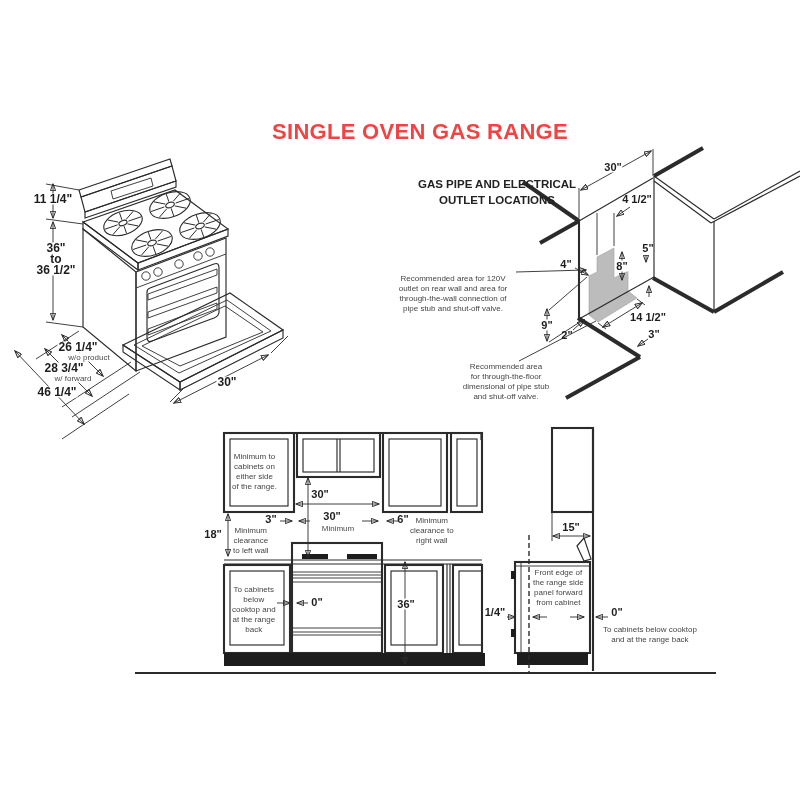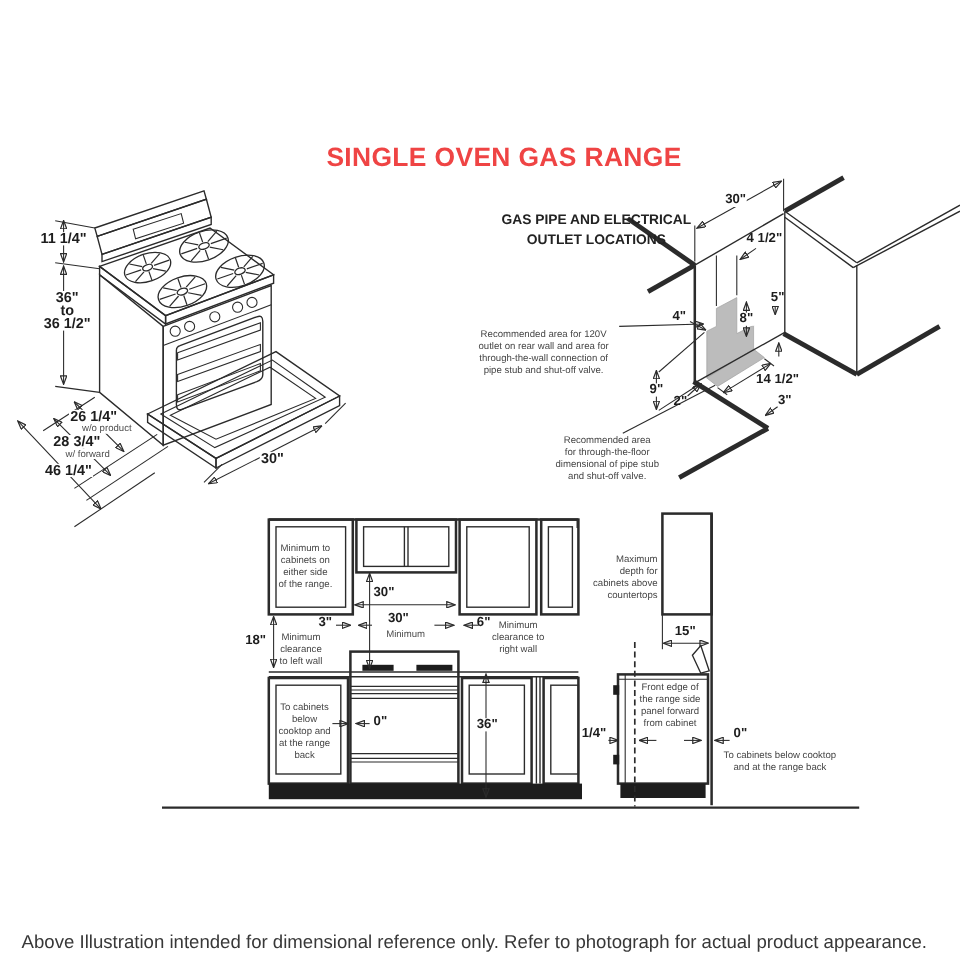--- a/index.html
+++ b/index.html
@@ -282,26 +282,21 @@
 right wall</div>
 <div class="lbl note tl" style="left:232px;top:585px">To cabinets
 below
 cooktop and
 at the range
 back</div>
 
 <div class="lbl dim" style="left:571px;top:527px;background:transparent">15"</div>
 <div class="lbl dim" style="left:495px;top:612px;background:transparent">1/4"</div>
 <div class="lbl dim" style="left:617px;top:612px;background:transparent">0"</div>
-<div class="lbl note tr" style="left:462px;top:461px;width:86px">Maximum
-depth for
-cabinets above
-countertops</div>
 <div class="lbl note tl" style="left:533px;top:568px">Front edge of
 the range side
 panel forward
 from cabinet</div>
 <div class="lbl note tl" style="left:603px;top:625px">To cabinets below cooktop
 and at the range back</div>
 
-<div class="caption" style="left:18px;top:777px">Above Illustration intended for dimensional reference only. Refer to photograph for actual product appearance.</div>
 
 </div>
 
 </body></html>

